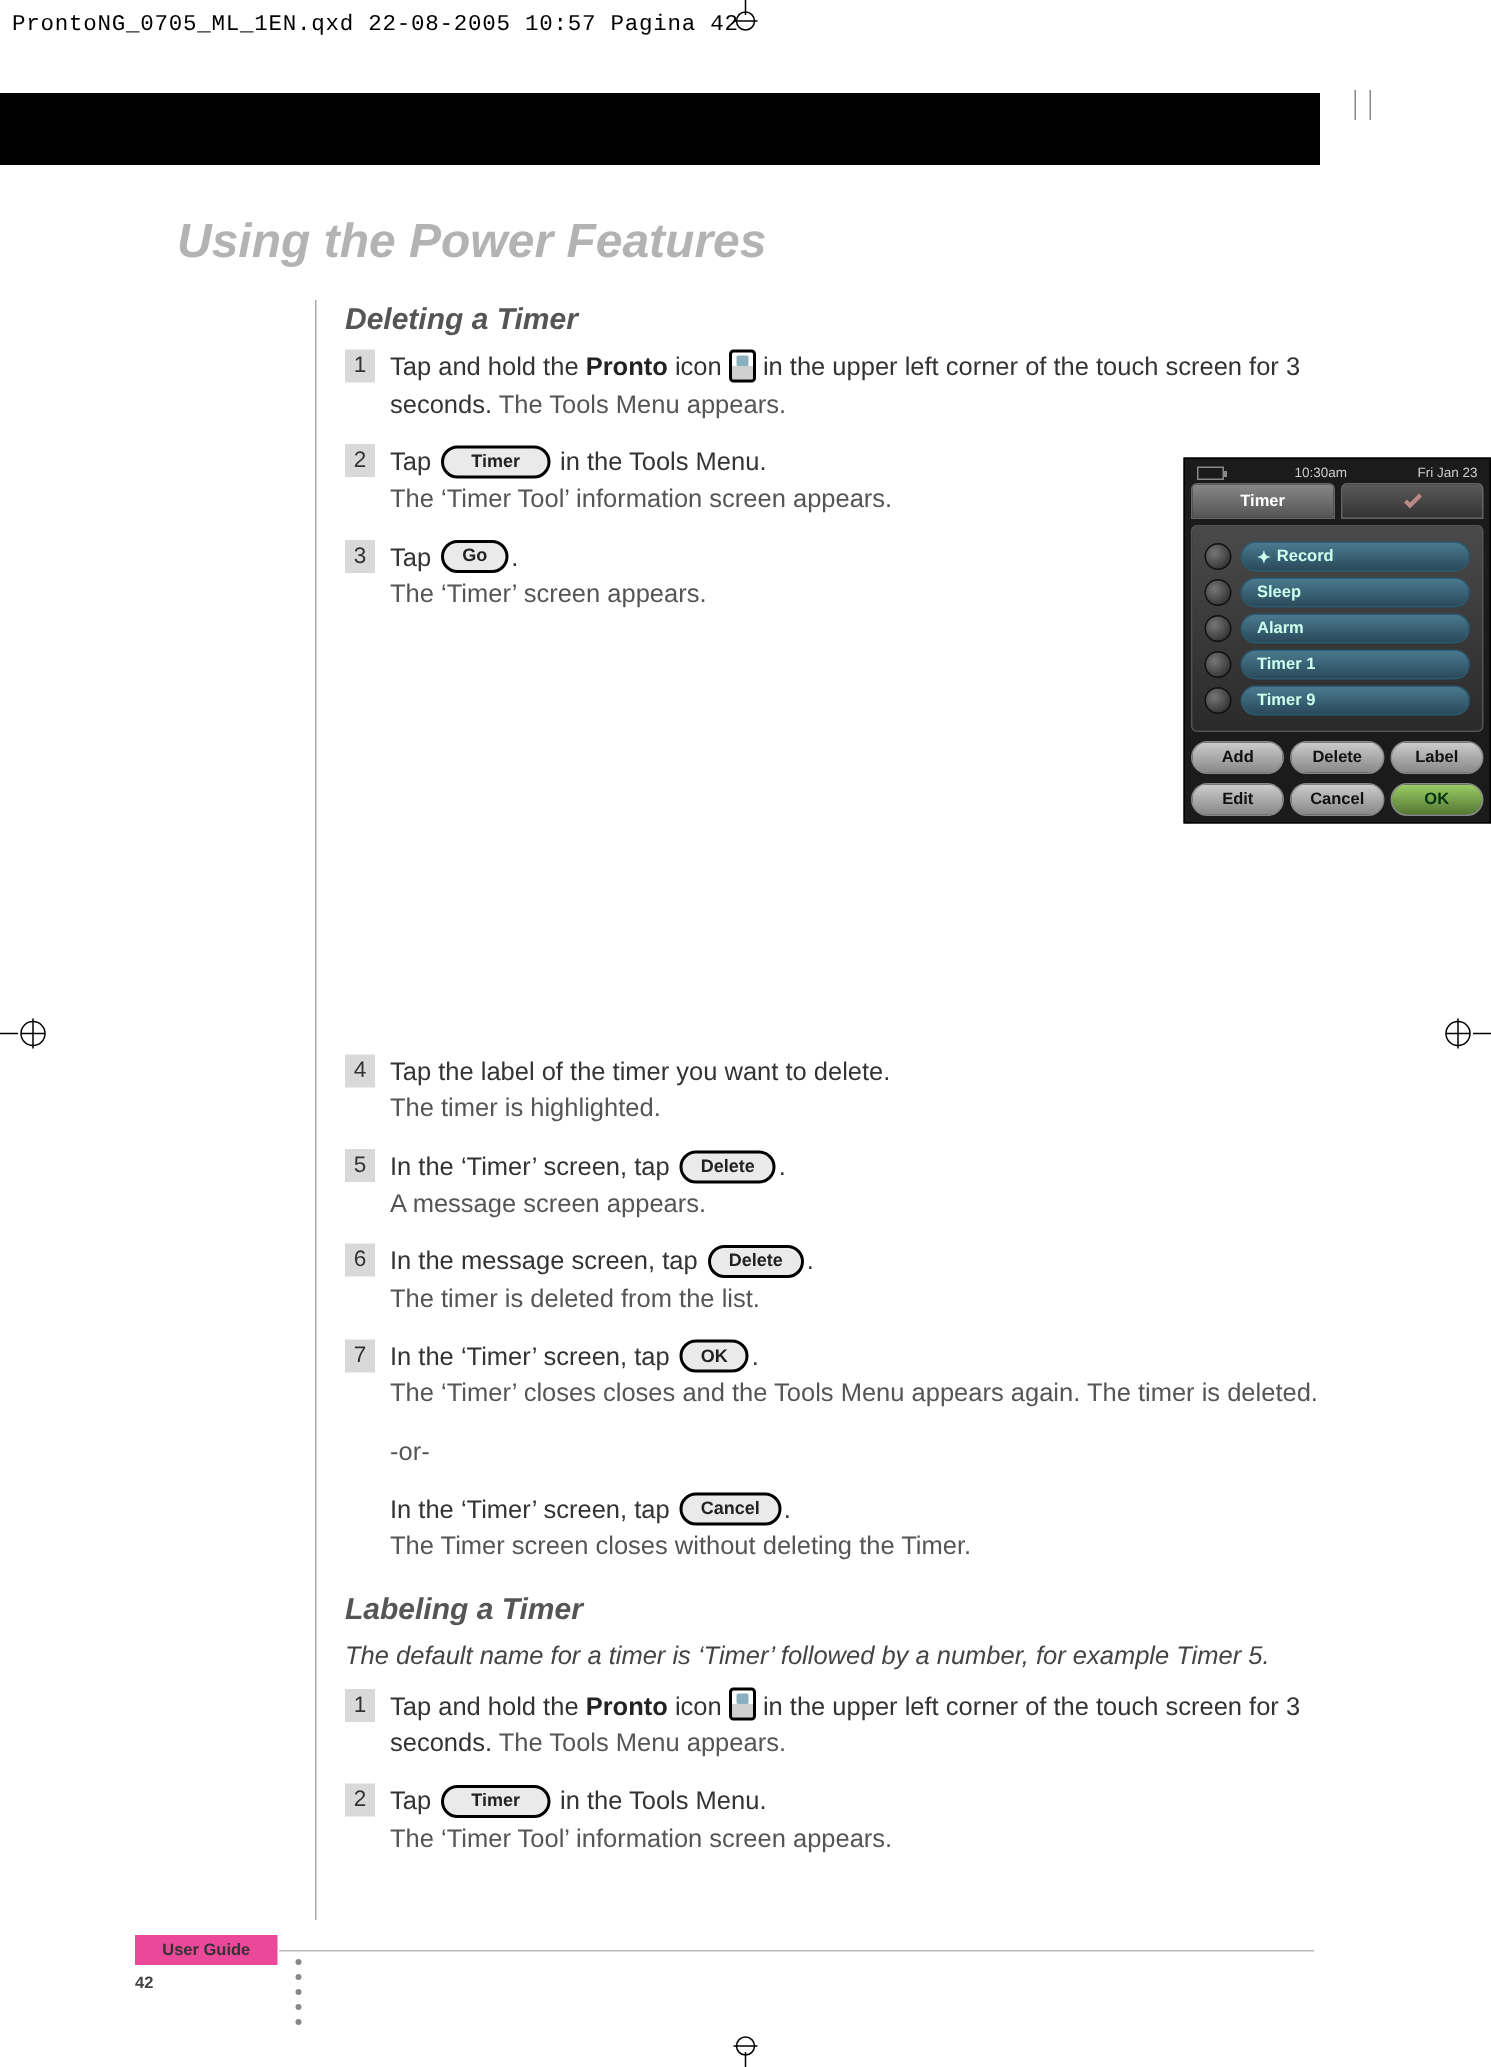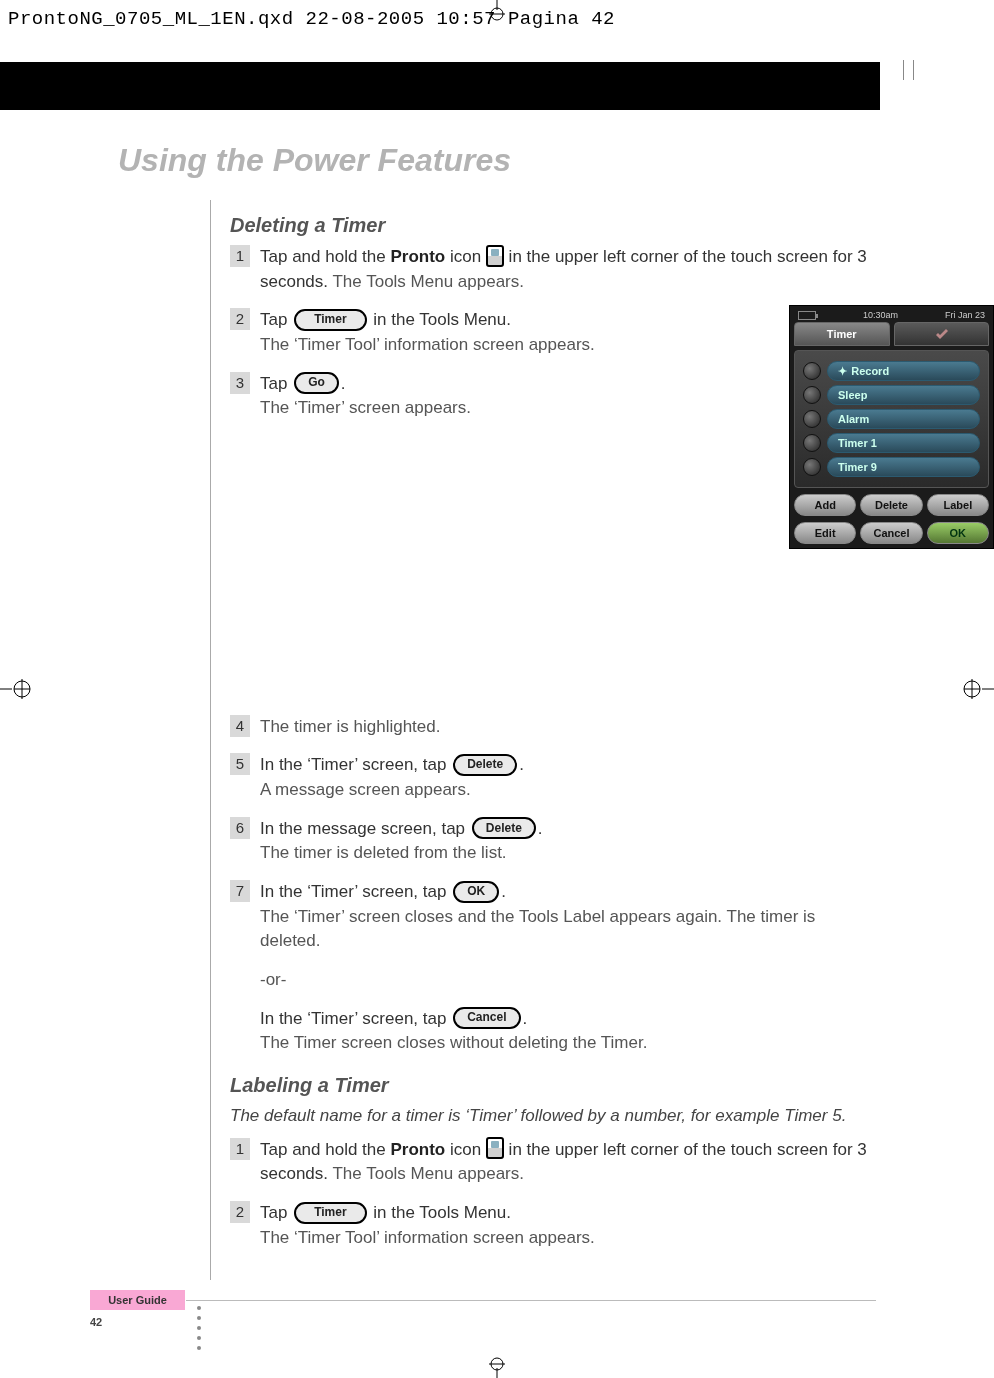--- a/index.html
+++ b/index.html
@@ -9,21 +9,21 @@
     background: #fff;
     font-family: Arial, Helvetica, sans-serif;
     position: relative;
     color: #333;
   }
   .print-header {
     position: absolute;
     top: 8px;
     left: 8px;
     font-family: "Courier New", monospace;
-    font-size: 19px;
+    font-size: 15px;
     color: #000;
     letter-spacing: 0.5px;
   }
   .crop-mark-top {
     position: absolute;
     top: 0;
     left: 50%;
     transform: translateX(-50%);
   }
   .crop-mark-bottom {
@@ -79,21 +79,21 @@
   }
   .title-strip span {
     font-style: italic;
     font-weight: bold;
     font-size: 32px;
     color: #b3b3b3;
     font-family: Arial, Helvetica, sans-serif;
   }
   .content {
     position: absolute;
-    top: 210px;
+    top: 198px;
     left: 230px;
     width: 650px;
   }
   .vert-rule {
     position: absolute;
     top: 200px;
     left: 210px;
     width: 1px;
     height: 1080px;
     background: #aaa;
@@ -265,21 +265,21 @@
     font-weight:bold;
     display:flex; align-items:center; justify-content:center;
   }
   .ds-btn.ok { background: linear-gradient(#9c6,#573); color:#031; }
   .footer-label {
     position: absolute;
     left: 90px;
     top: 1290px;
     width: 95px;
     height: 20px;
-    background: #f9a8d4;
+    background: #ec4899;
     color: #333;
     font-size: 11px;
     font-weight: bold;
     display:flex; align-items:center; justify-content:center;
   }
   .footer-pagenum {
     position: absolute;
     left: 90px;
     top: 1316px;
     font-size: 11px;
@@ -386,20 +386,21 @@
       </div>
       <div class="sub-line">The ‘Timer’ screen appears.</div>
     </div>
   </div>
 
   <div style="height:280px"></div>
 
   <div class="step">
     <div class="step-num">4</div>
     <div class="step-body">
+      <div class="main-line">Tap the label of the timer you want to delete.</div>
       <div class="sub-line">The timer is highlighted.</div>
     </div>
   </div>
 
   <div class="step">
     <div class="step-num">5</div>
     <div class="step-body">
       <div class="main-line">
         <span>In the ‘Timer’ screen, tap </span><span class="pill-btn">Delete</span><span>.</span>
       </div>
@@ -416,21 +417,21 @@
       <div class="sub-line">The timer is deleted from the list.</div>
     </div>
   </div>
 
   <div class="step">
     <div class="step-num">7</div>
     <div class="step-body">
       <div class="main-line">
         <span>In the ‘Timer’ screen, tap </span><span class="pill-btn">OK</span><span>.</span>
       </div>
-      <div class="sub-line">The ‘Timer’ screen closes and the Tools Label appears again. The timer is deleted.</div>
+      <div class="sub-line">The ‘Timer’ closes closes and the Tools Menu appears again. The timer is deleted.</div>
     </div>
   </div>
 
   <div class="step">
     <div style="width:30px"></div>
     <div class="step-body">
         <div class="sub-line">-or-</div>
       </div>
   </div>
 

